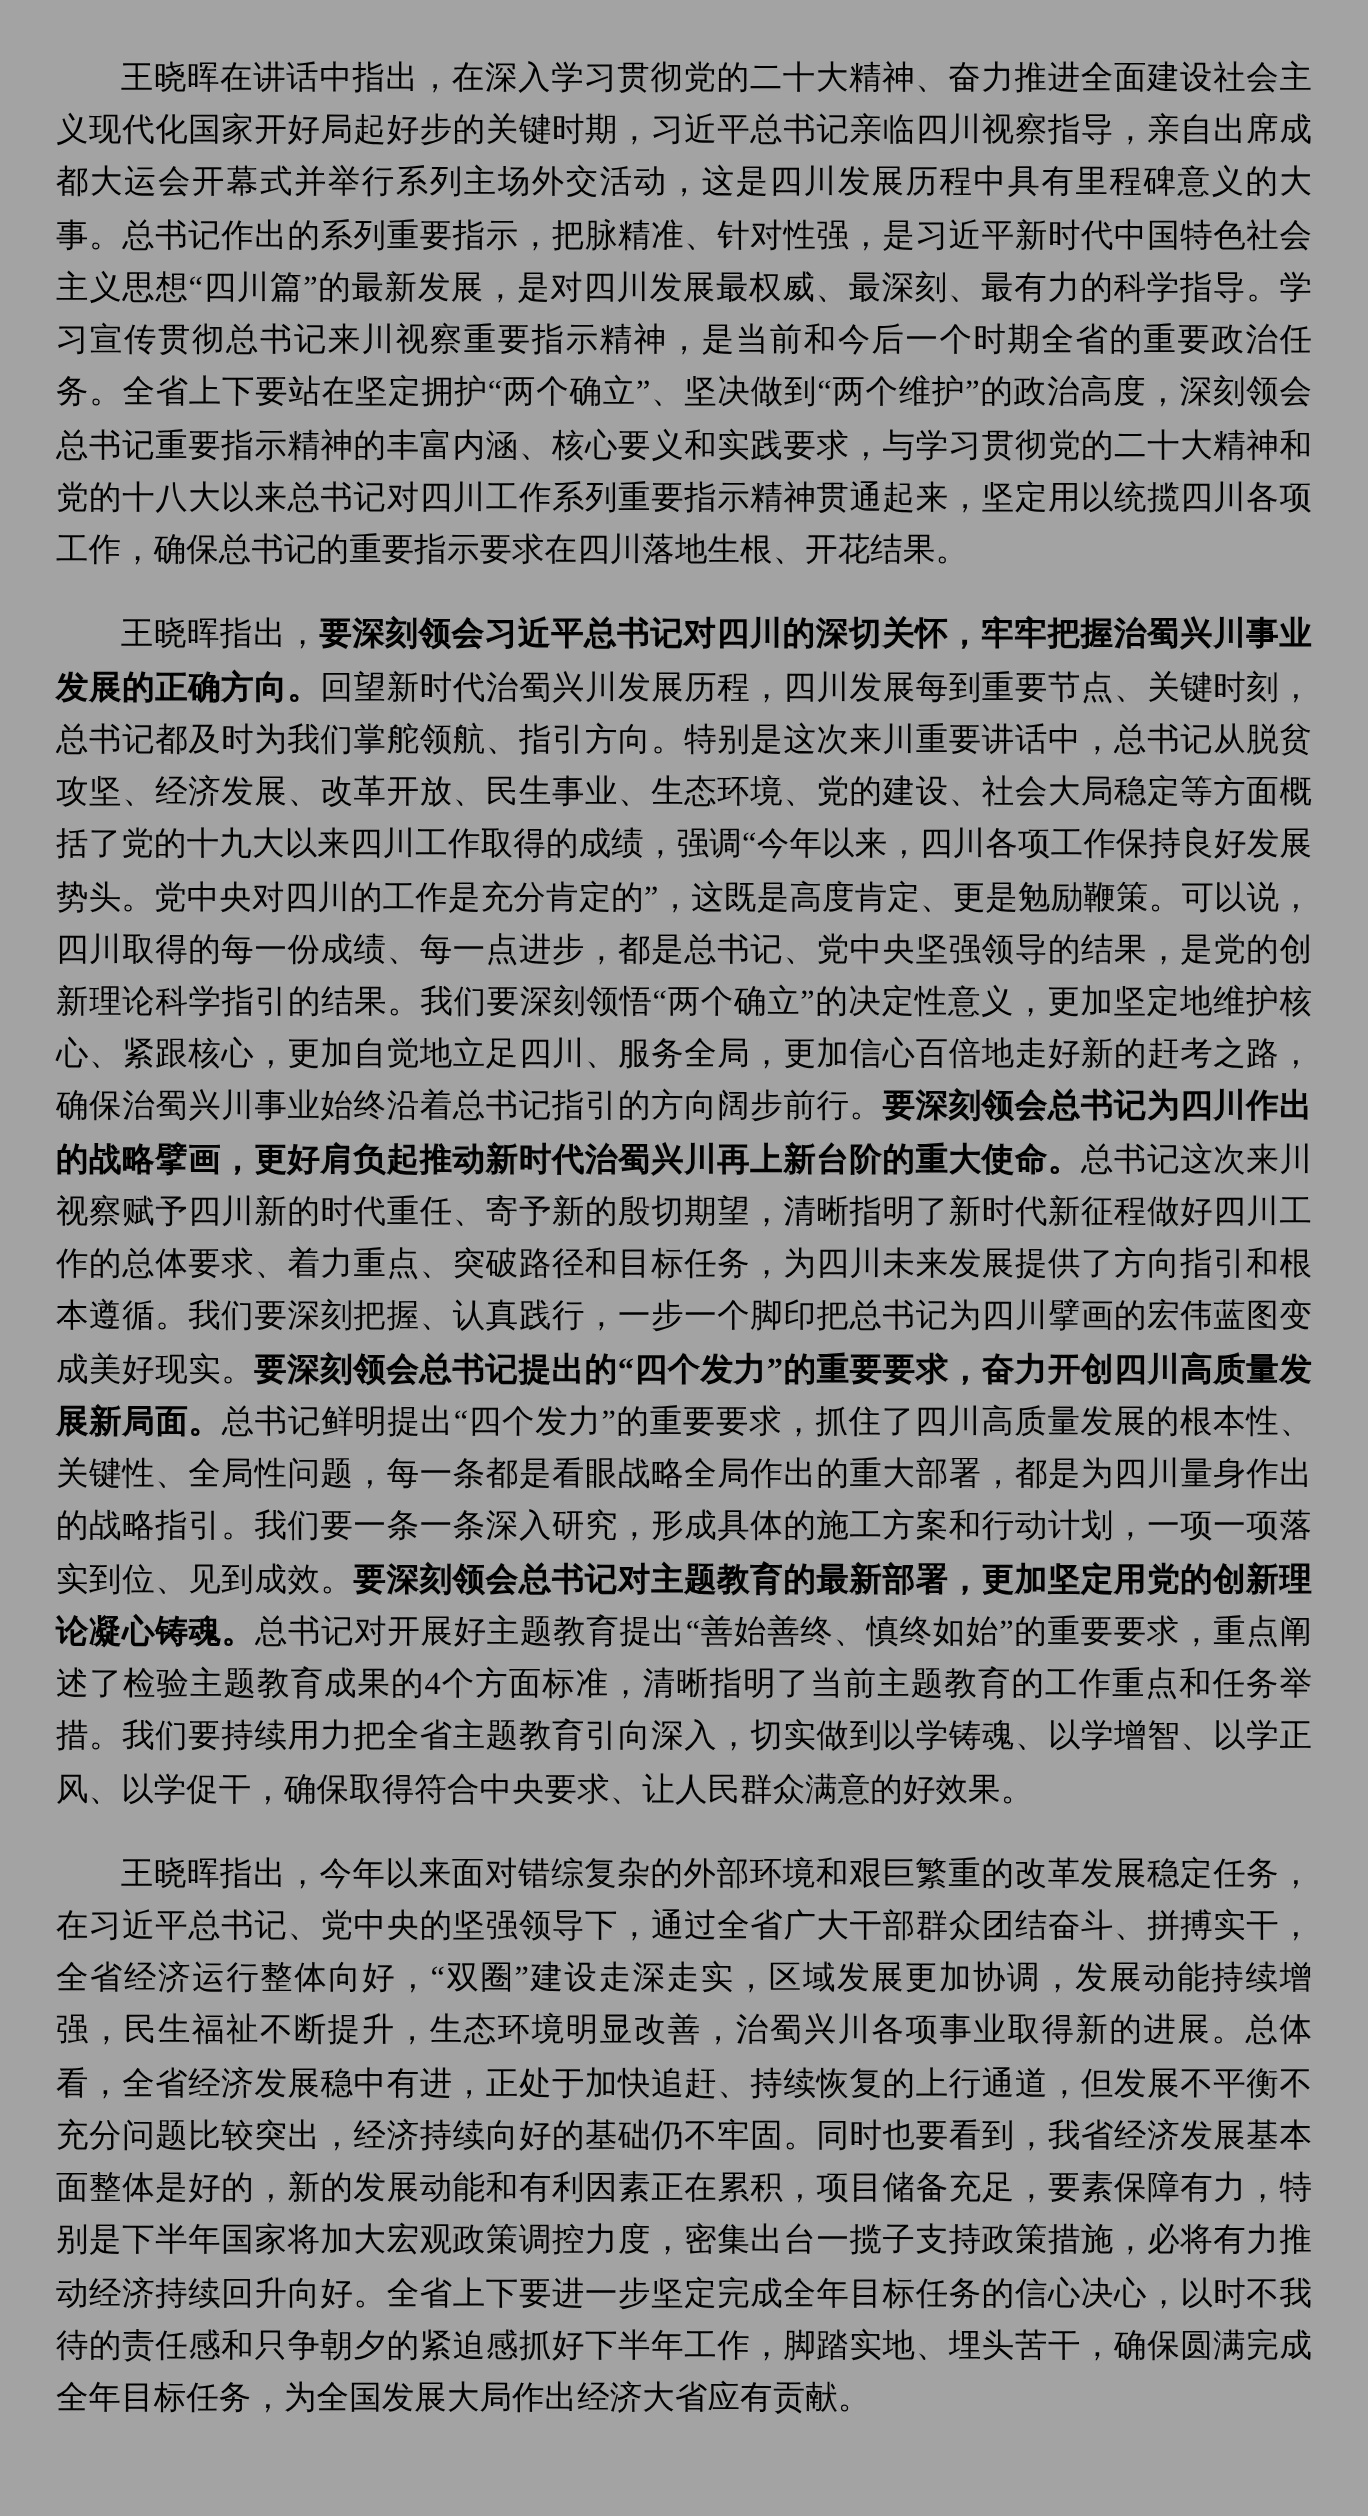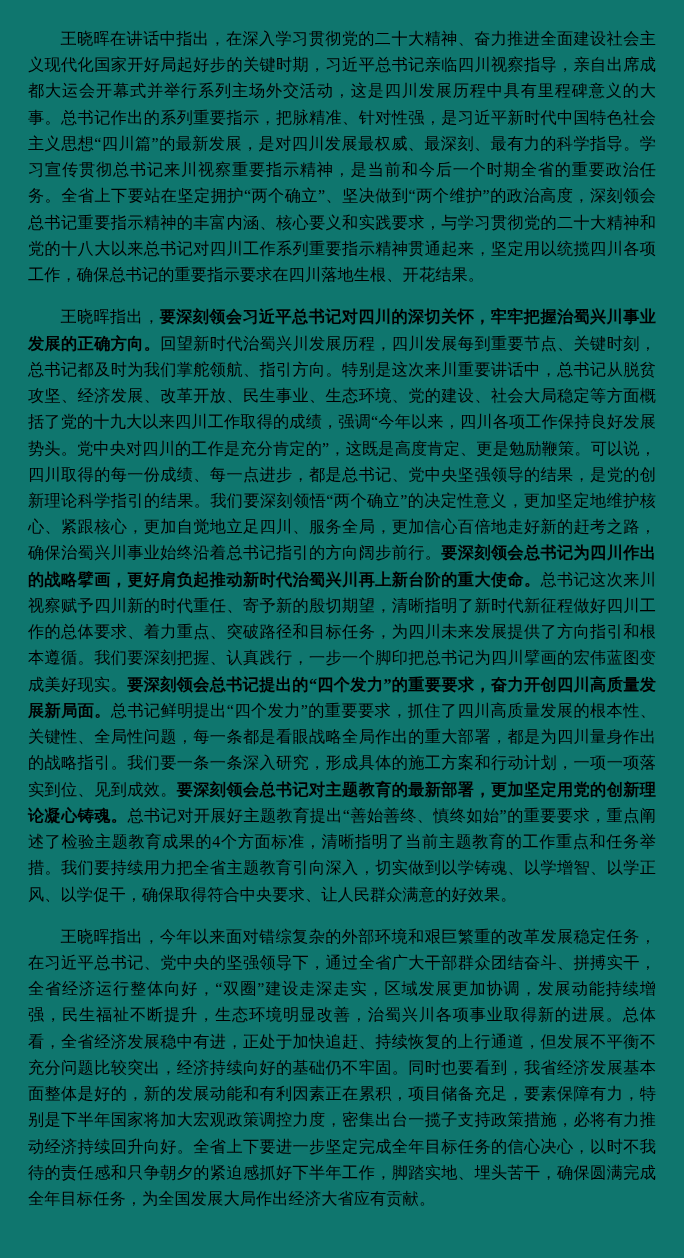--- a/index.html
+++ b/index.html
@@ -10,21 +10,21 @@
   body {
     width: 684px;
     min-height: 1258px;
     font-family: "Liberation Serif", "DejaVu Serif", serif;
   }
   .page {
     width: 684px;
     min-height: 1258px;
     box-sizing: border-box;
     padding: 26px 28px 24px 28px;
-    background: #0f766e;
+    background: #a3a3a3;
   }
   .doc-body {
     font-size: 16.2px;
     line-height: 1.62;
     color: #000000;
     text-align: justify;
     text-justify: inter-ideograph;
     letter-spacing: 0.1px;
   }
   .para {

